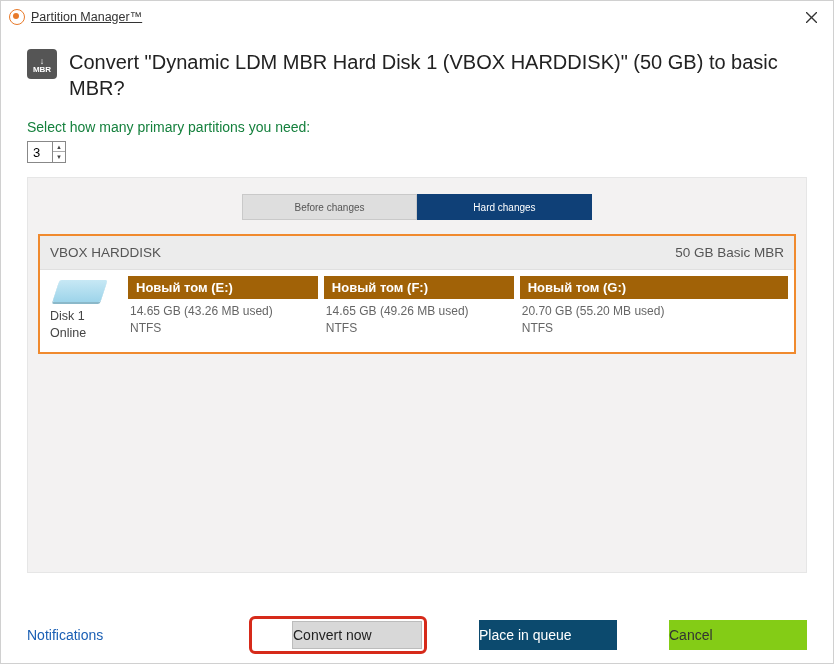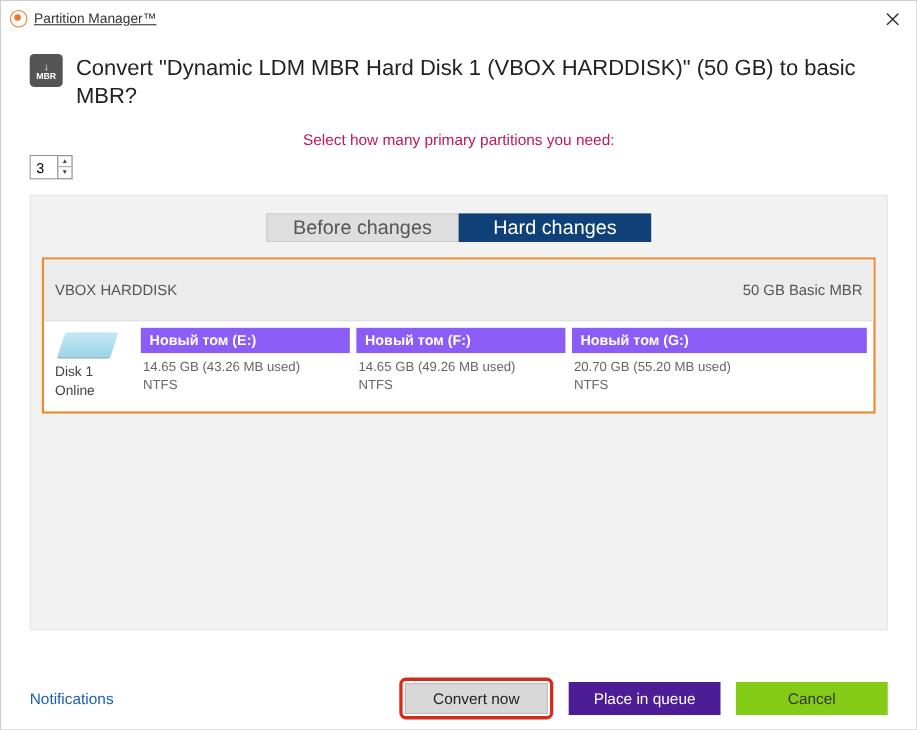--- a/index.html
+++ b/index.html
@@ -11,51 +11,51 @@
   .titlebar .title { font-size: 12.5px; color: #333; text-decoration: underline; }
   .titlebar .close { position: absolute; right: 10px; top: 6px; width: 24px; height: 20px; display:flex; align-items:center; justify-content:center; cursor:pointer; }
   .titlebar .close svg { width: 11px; height: 11px; }
 
   .content { padding: 16px 26px 0 26px; }
   .header-row { display:flex; align-items: flex-start; gap: 12px; margin-bottom: 18px; }
   .mbr-icon { width: 30px; height: 30px; background:#555; border-radius:4px; color:#fff; font-size:8px; font-weight:bold; display:flex; flex-direction:column; align-items:center; justify-content:center; line-height:1; padding-top:2px; flex-shrink:0; }
   .mbr-icon .arrow { font-size:9px; }
   .page-title { font-size: 20px; color: #222; font-weight: 400; line-height:1.3; }
 
-  .select-label { font-size: 14px; color: #be185d; margin-bottom: 6px; text-align: center; }
+  .select-label { font-size: 14px; color: #15803d; margin-bottom: 6px; }
   .spinner { display:inline-flex; border:1px solid #888; height:22px; margin-bottom: 14px; }
   .spinner input { width: 24px; border:none; text-align:left; padding-left:5px; font-size:13px; outline:none; }
   .spinner .arrows { display:flex; flex-direction:column; border-left:1px solid #888; }
   .spinner .arrows div { width:12px; height:10px; display:flex; align-items:center; justify-content:center; font-size:6px; color:#444; cursor:pointer; }
   .spinner .arrows div:first-child { border-bottom:1px solid #aaa; }
 
   .preview-panel { background:#f3f2f2; border:1px solid #e6e6e6; padding: 10px 10px 0 10px; height: 396px; }
   .tabs { display:flex; justify-content:center; margin: 6px 0 14px 0; }
-  .tab { width: 175px; height: 26px; display:flex; align-items:center; justify-content:center; font-size:18px; cursor:pointer; }
+  .tab { width: 175px; height: 26px; display:flex; align-items:center; justify-content:center; font-size:10px; cursor:pointer; }
   .tab.inactive { background:#dedede; color:#555; border:1px solid #c9c9c9; }
   .tab.active { background:#0f4077; color:#fff; }
 
   .disk-container { border: 2px solid #f08a2e; background:#fff; padding:0; }
-  .disk-header { display:flex; justify-content:space-between; background:#ececec; border-bottom:1px solid #e0e0e0; padding: 20px 10px; font-size:13.5px; color:#555; }
+  .disk-header { display:flex; justify-content:space-between; background:#ececec; border-bottom:1px solid #e0e0e0; padding: 9px 10px; font-size:13.5px; color:#555; }
   .part-row { display:flex; gap:6px; padding:6px 6px 10px 6px; }
   .disk-cell { width:76px; padding: 2px 4px 0 4px; }
   .disk-img { width:48px; height:22px; background:linear-gradient(#c7e8f5,#9dd4ea); border-radius:2px; transform: skewX(-18deg); margin: 2px 0 6px 6px; box-shadow: 0 2px 0 #8bb8c9; }
   .disk-cell .dl { font-size:12.5px; color:#444; line-height:1.35; }
 
   .partition { flex:1; }
-  .part-band { background:#8b5cf6; color:#fff; font-size:13px; font-weight:600; padding:4px 8px; }
+  .part-band { background:#a16207; color:#fff; font-size:13px; font-weight:600; padding:4px 8px; }
   .part-meta { font-size:12px; color:#666; line-height:1.45; padding: 4px 2px 0 2px; }
 
   .footer { position:absolute; left:0; right:0; bottom:0; height:56px; border-top:0; display:flex; align-items:center; padding: 0 26px; gap:14px; }
   .notif-link { color:#1a5fb4; font-size:14px; cursor:pointer; }
   .spacer { flex:1; }
-  .btn { height:30px; width:138px; display:flex; align-items:center; justify-content:center; font-size:14px; cursor:pointer; border:none; }
+  .btn { height:30px; width:138px; display:flex; align-items:center; justify-content:flex-start; font-size:14px; cursor:pointer; border:none;margin-left:38px; }
   .btn.convert-wrap { border:3px solid #d62a1a; border-radius:6px; padding:2px; height:auto; width:auto; }
   .btn.convert { background:#d8d8d8; color:#222; width:130px; height:28px; border:1px solid #bcbcbc; }
-  .btn.queue { background:#4c1d95; color:#fff; }
+  .btn.queue { background:#0c4a6e; color:#fff; }
   .btn.cancel { background:#84cc16; color:#333; }
 </style>
 </head>
 <body>
 
 <div class="window">
   <div class="titlebar">
     <div class="app-icon"></div>
     <div class="title">Partition Manager™</div>
     <div class="close">

